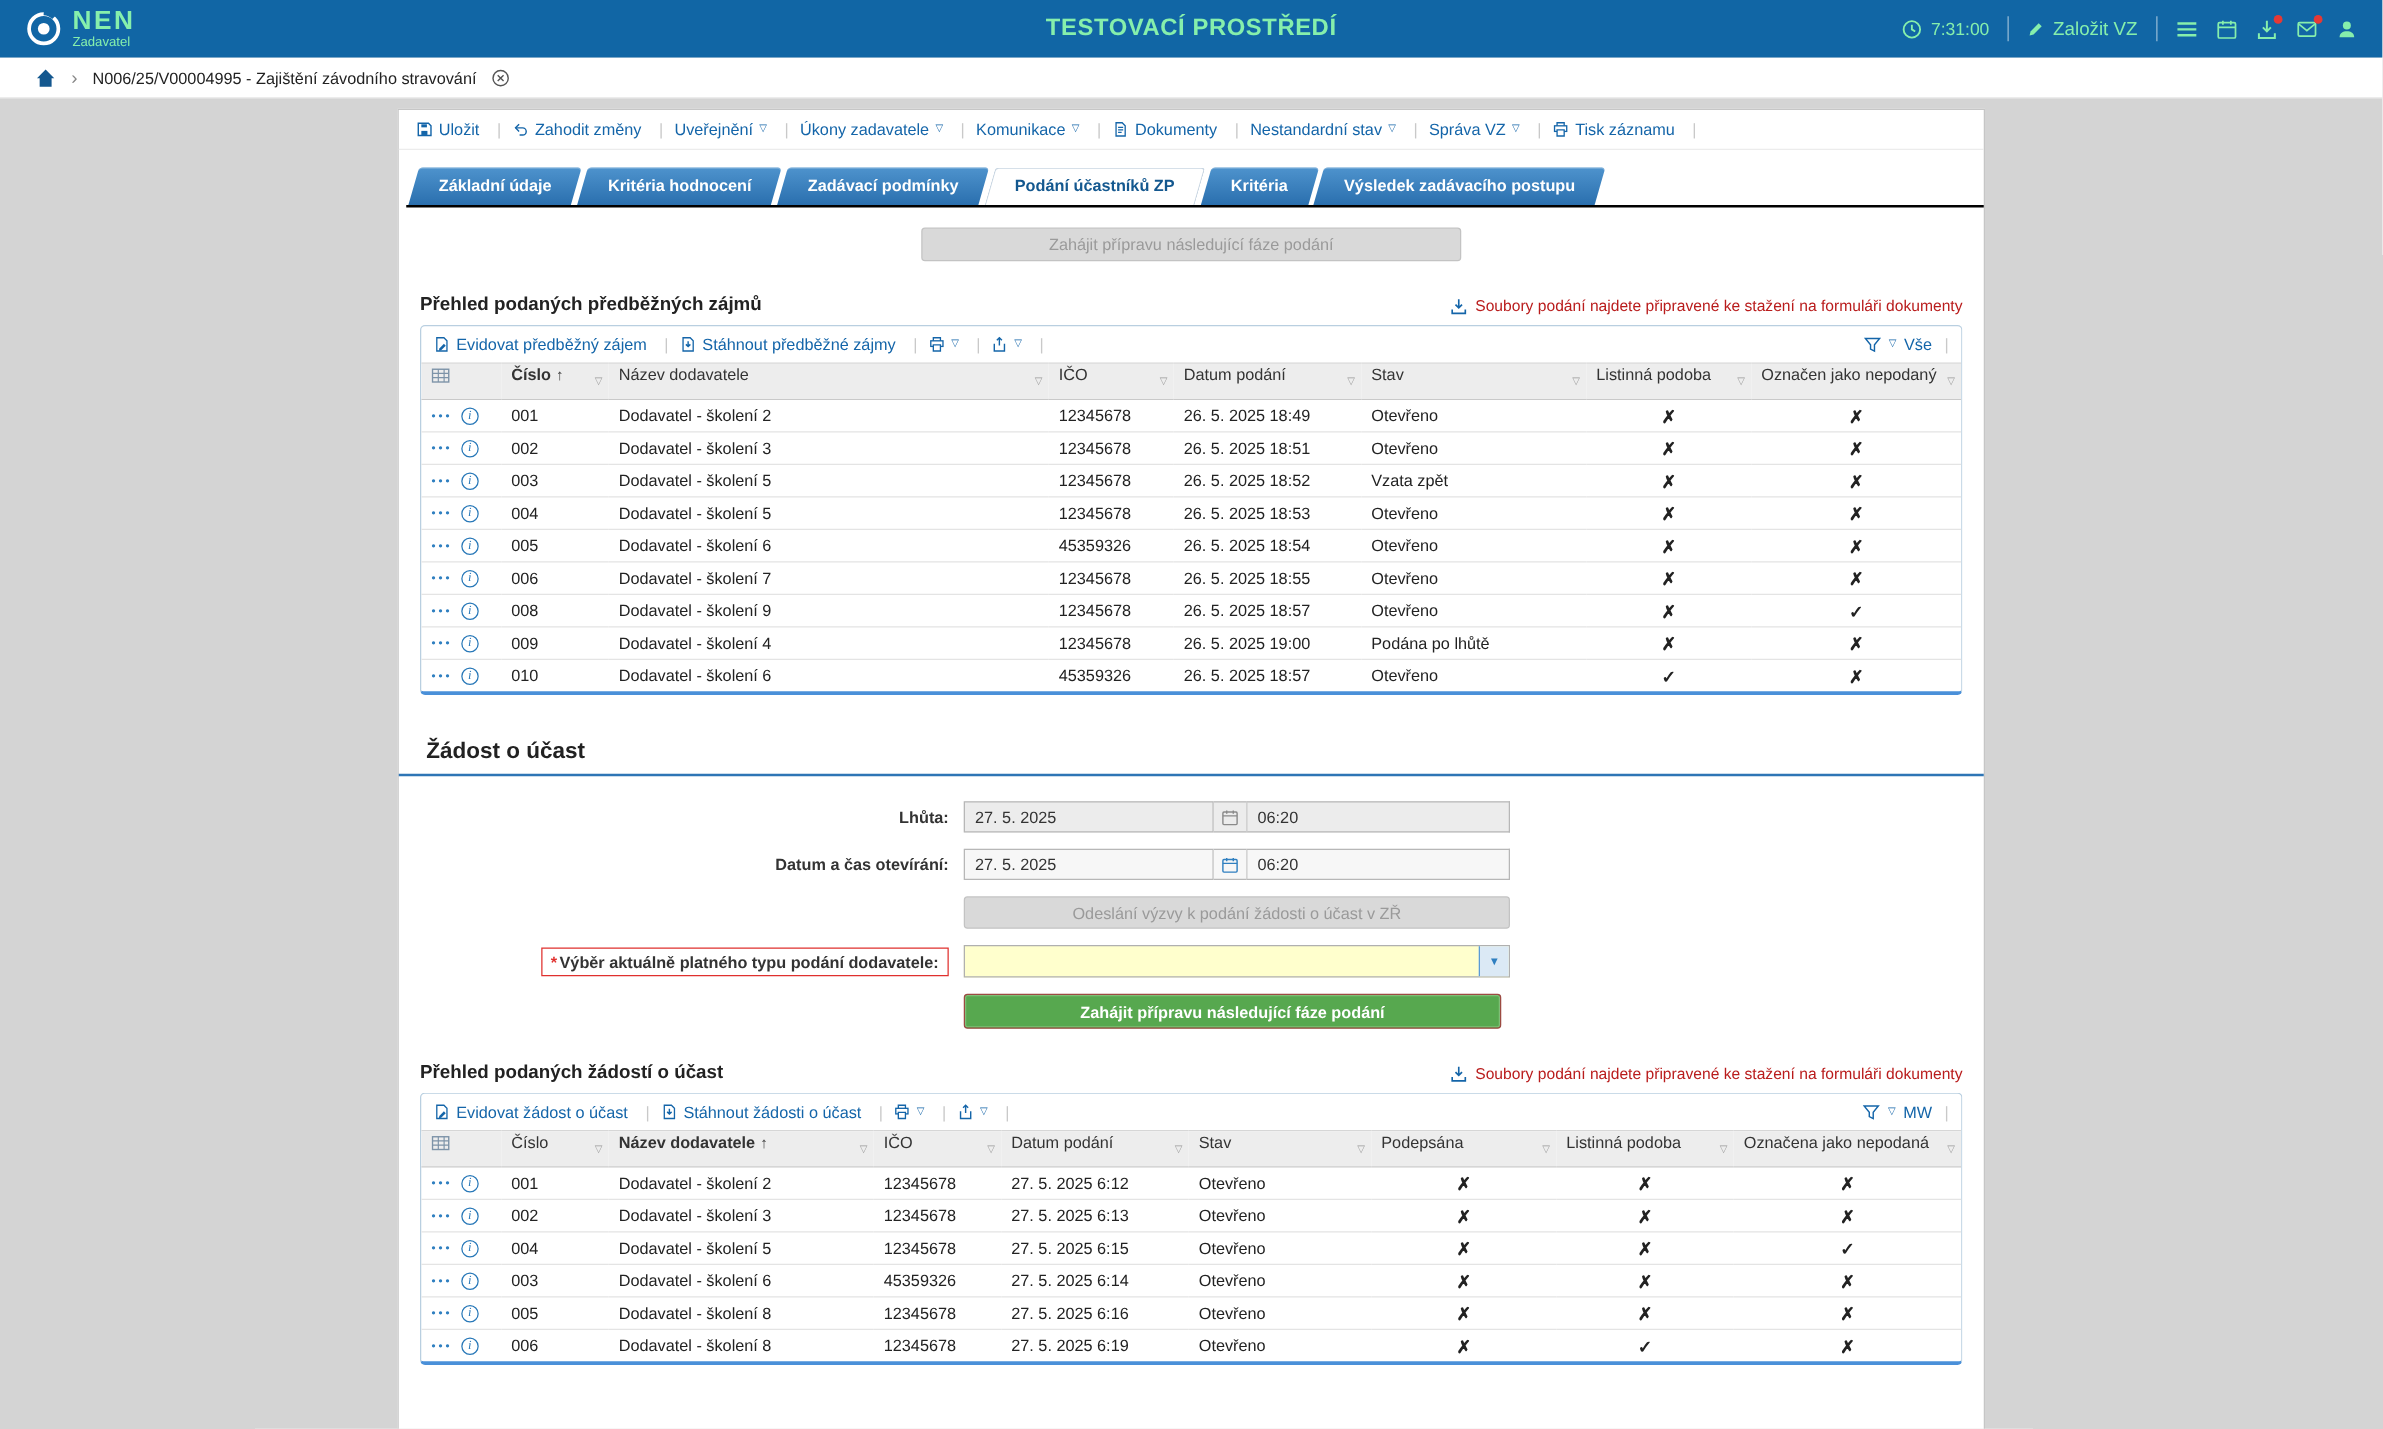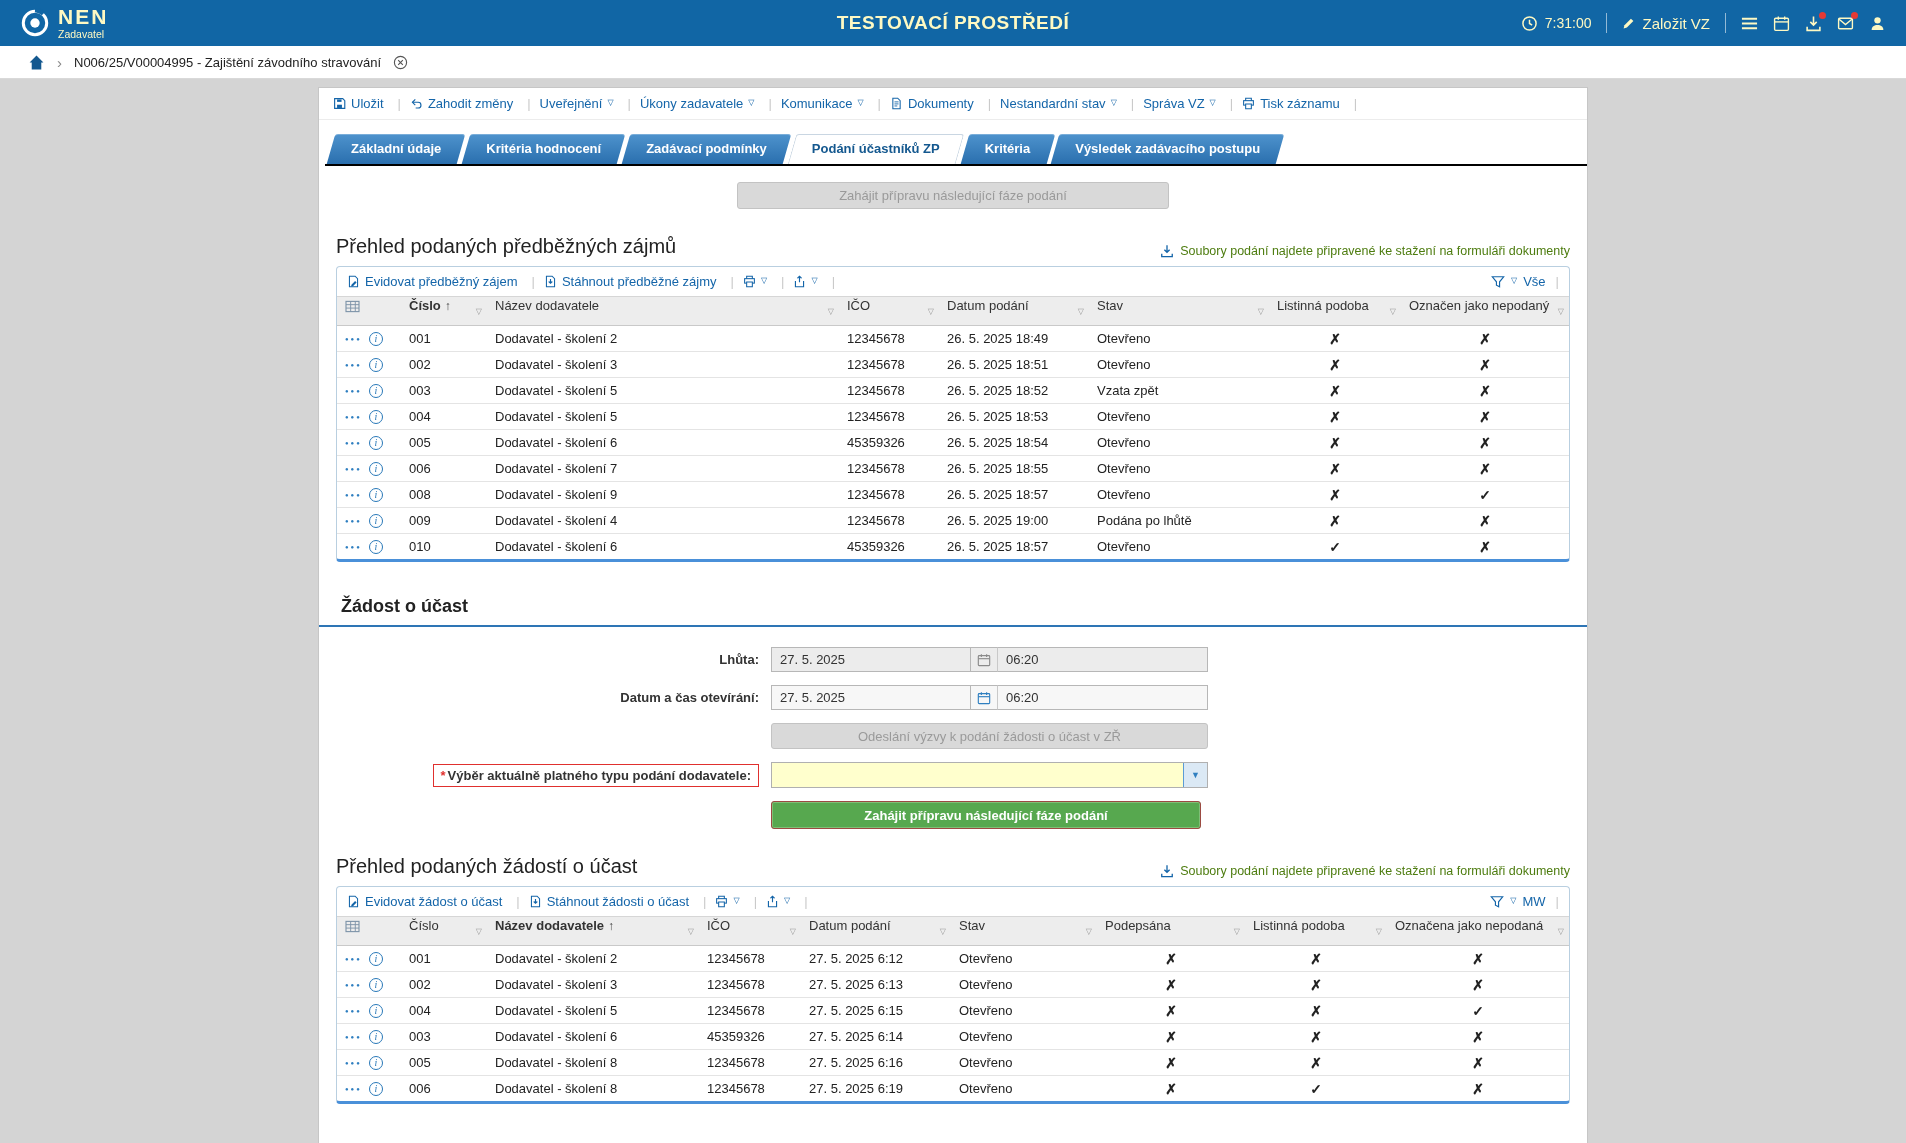--- a/index.html
+++ b/index.html
@@ -1,20 +1,20 @@
 <!DOCTYPE html>
 <html lang="cs"><head>
 <meta charset="utf-8">
 <style>
   *{box-sizing:border-box;margin:0;padding:0}
   html,body{width:1906px;height:1143px}
   body{background:#d4d4d4;font-family:"Liberation Sans",sans-serif;font-size:13px;color:#333;overflow:hidden}
 
   
-  .topbar{height:46px;background:#1166a5;display:flex;align-items:center;position:relative;color:#fef9c3;padding:12px 20px;gap:10px}
+  .topbar{height:46px;background:#1166a5;display:flex;align-items:center;position:relative;color:#86efac;padding:12px 20px;gap:10px}
   .logo{display:flex;align-items:center;gap:8px;cursor:pointer}
   .logo-nen{font-size:21px;font-weight:bold;letter-spacing:2px;line-height:1}
   .logo-sub{font-size:10.5px;margin-top:1px}
   .env-title{position:absolute;left:50%;transform:translateX(-50%);font-size:19px;font-weight:bold;letter-spacing:.5px}
   .tb-right{margin-left:auto;display:flex;align-items:center;gap:15px}
   .tb-time{display:inline-flex;align-items:center;gap:7px;font-size:14px}
   .tb-create{display:inline-flex;align-items:center;gap:7px;font-size:15px;font-weight:normal;cursor:pointer}
   .vdiv{width:1px;height:20px;background:rgba(255,255,255,.55)}
   .ic{display:inline-flex;width:13px;height:13px;align-items:center;justify-content:center}
   .ic svg{width:100%;height:100%;display:block}
@@ -46,22 +46,22 @@
   .tab.active{color:#14588f}
   .tab.active::before{background:#fff;border:1px solid #c9d6e2;border-bottom:none;box-shadow:none}
 
   
   .btn-disabled{display:block;margin:16px auto 0;width:432px;height:27px;background:#d9d9d9;color:#9a9a9a;border:1px solid #c3c3c3;border-radius:3px;font-size:13px;font-family:inherit;cursor:default}
   .btn-disabled.wide{margin:0;width:437px;height:26px}
   .btn-green{width:430px;height:28px;background:#57a84f;color:#fff;font-weight:bold;font-size:13px;font-family:inherit;border:1px solid #9c4a42;border-radius:3px;box-shadow:inset 0 0 0 1px #7fbf77;cursor:pointer}
 
   
   .section-head{display:flex;justify-content:space-between;align-items:flex-end;margin:26px 17px 8px}
-  .section-head h2{font-size:20px;font-weight:normal;color:#222}
-  .files-link{display:inline-flex;align-items:flex-start;gap:6px;color:#4d7c0f;font-size:12.5px;cursor:pointer;text-decoration:none}
+  .section-head h2{font-size:15px;font-weight:bold;color:#222}
+  .files-link{display:inline-flex;align-items:flex-start;gap:6px;color:#b91c1c;font-size:12.5px;cursor:pointer;text-decoration:none}
   .files-link .ic{width:14px;height:14px;color:#1465a9}
 
   .zadost-head{margin:34px 0 0;padding:0 22px 8px;font-size:18px;font-weight:bold;color:#222;border-bottom:2px solid #2e75b5}
 
   
   .grid{margin:0 17px;border:1px solid #b9cfe0;border-bottom:3px solid #4a90d9;border-radius:4px;overflow:hidden;background:#fff}
   .grid-toolbar{display:flex;align-items:center;padding:7px 10px;font-size:13px}
   .gt-links{display:inline-flex;align-items:center}
   .gt-right{margin-left:auto;display:inline-flex;align-items:center;gap:6px;color:#1465a9}
   .gt-right .ic{width:14px;height:14px;color:#1465a9;cursor:pointer}

